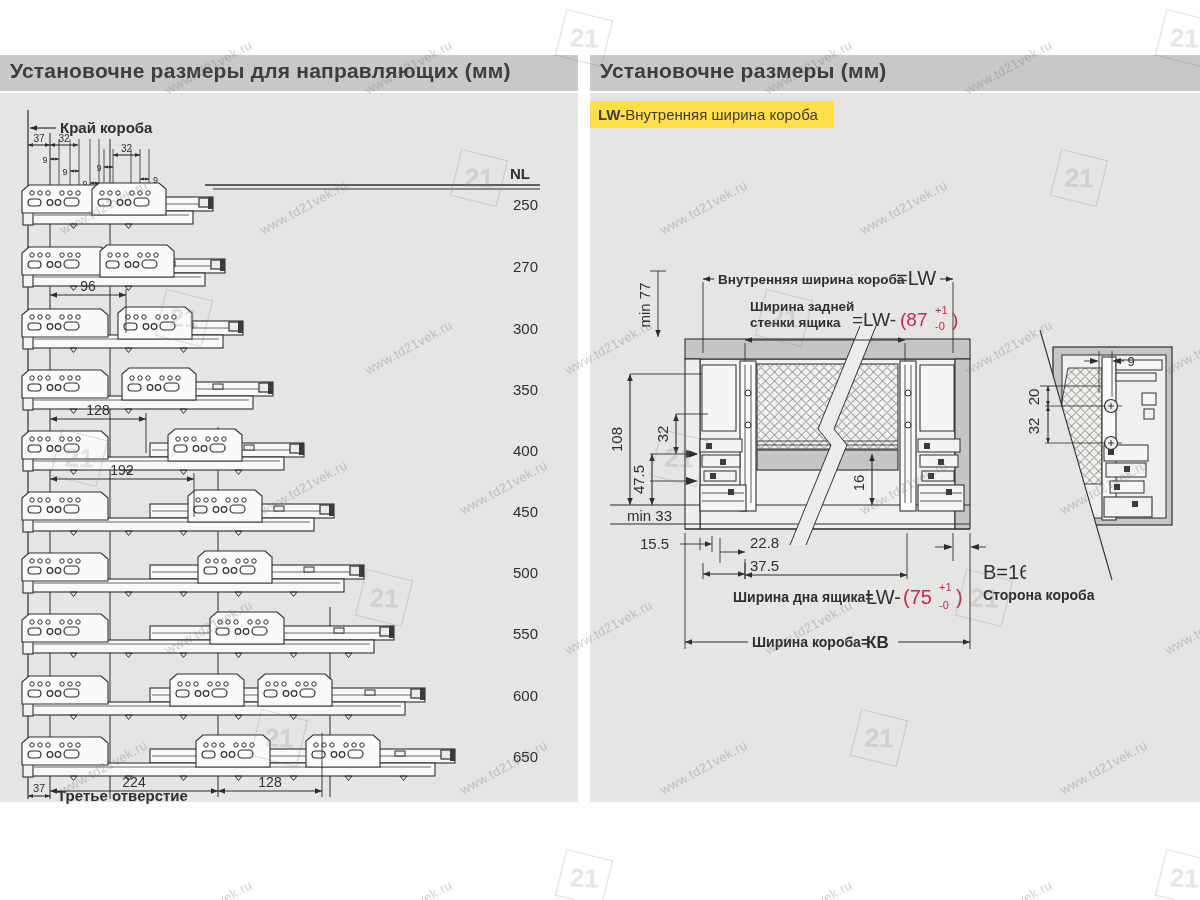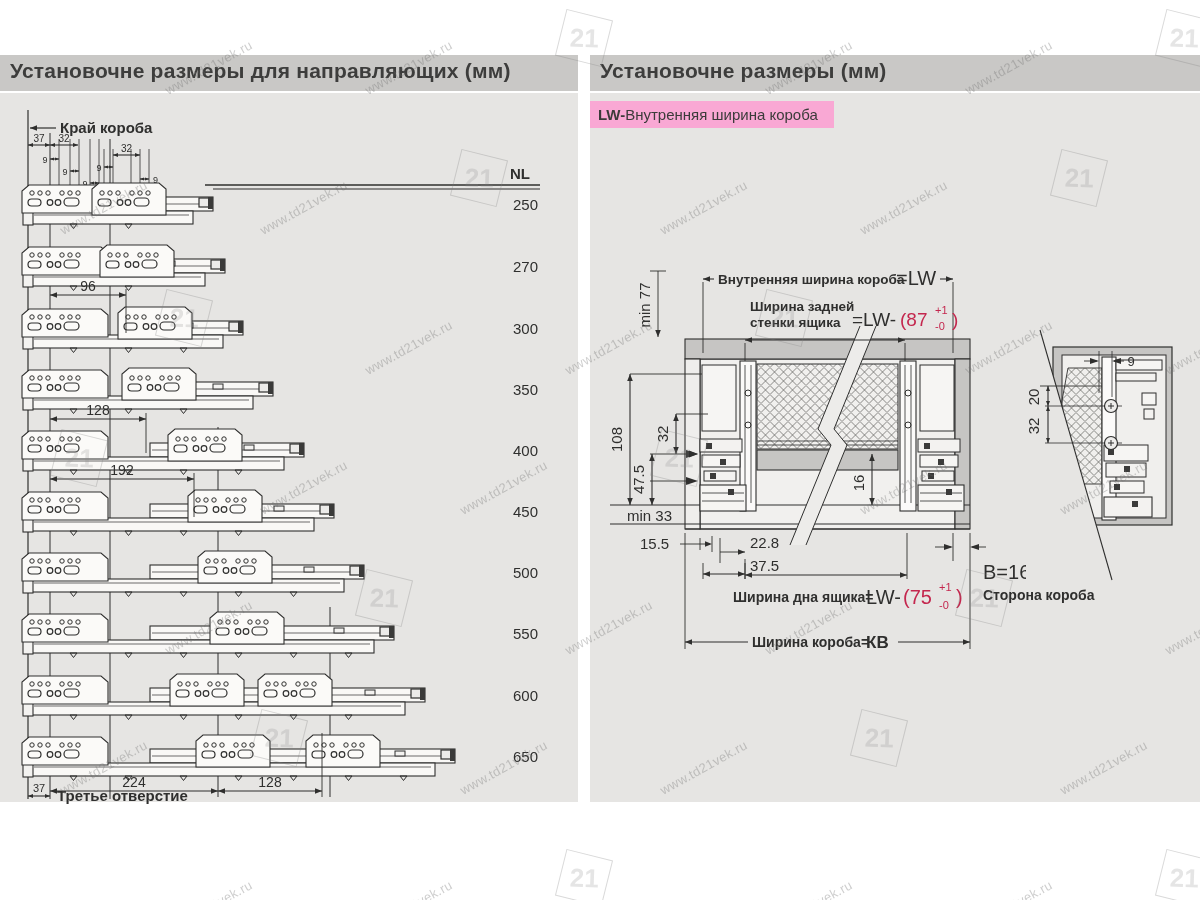--- a/index.html
+++ b/index.html
@@ -4,21 +4,21 @@
 <style>
   html,body{margin:0;padding:0;background:#ffffff;}
   .page{position:relative;width:1200px;height:900px;background:#ffffff;overflow:hidden;
         font-family:"Liberation Sans",sans-serif;color:#3b3b3a;}
   .panel{position:absolute;top:55px;height:747px;}
   .panel-header{position:absolute;left:0;top:0;width:100%;height:36px;background:#c9c8c6;}
   .panel-header h1{margin:0;padding:4px 10px 0 10px;font-size:21px;font-weight:bold;color:#3d3d3c;letter-spacing:.2px;}
   .panel-content{position:absolute;left:0;top:38px;width:100%;height:709px;background:#e6e5e3;}
   #left-panel{left:0;width:578px;}
   #right-panel{left:590px;width:610px;}
-  .subtitle-bar{position:absolute;left:0;top:8px;width:244px;height:27px;background:#f9a8d4;
+  .subtitle-bar{position:absolute;left:0;top:8px;width:244px;height:27px;background:#fde047;
     font-size:15px;line-height:27px;padding-left:8px;box-sizing:border-box;color:#3b3b3a;}
   svg{position:absolute;left:0;top:0;}
   svg text{font-family:"Liberation Sans",sans-serif;}
   .wm-layer{position:absolute;left:0;top:0;width:1200px;height:900px;pointer-events:none;z-index:6;}
   .wm-text{position:absolute;font-size:13px;letter-spacing:.4px;color:rgba(105,105,105,.33);
     transform:rotate(-29deg);white-space:nowrap;}
   .wm-logo{position:absolute;width:46px;height:46px;border:1px solid rgba(130,130,130,.30);
     transform:rotate(14deg);display:flex;align-items:center;justify-content:center;}
   .wm-logo span{font-size:26px;font-weight:bold;color:rgba(135,135,135,.22);transform:rotate(-12deg);}
 </style>

